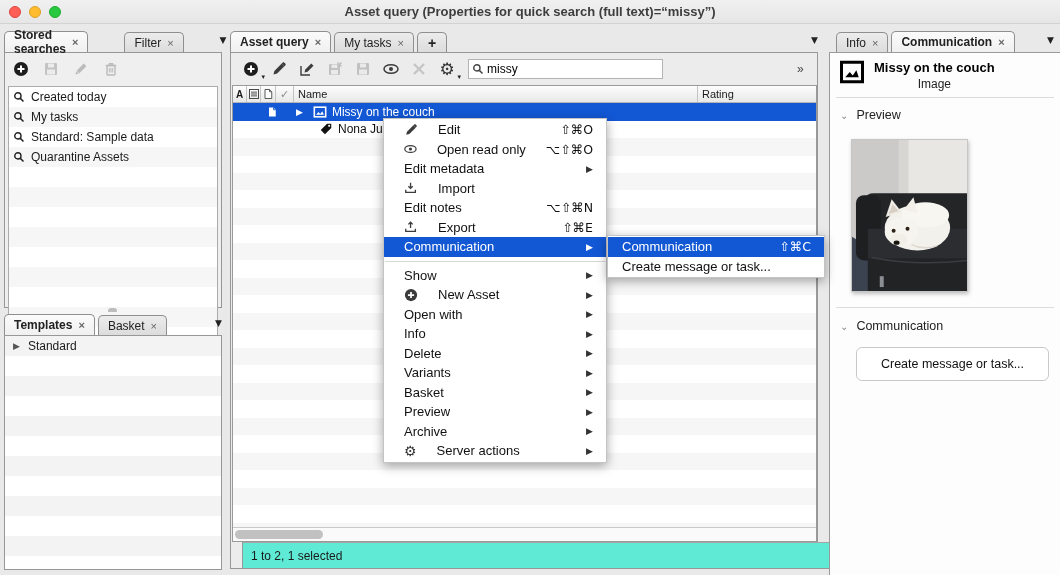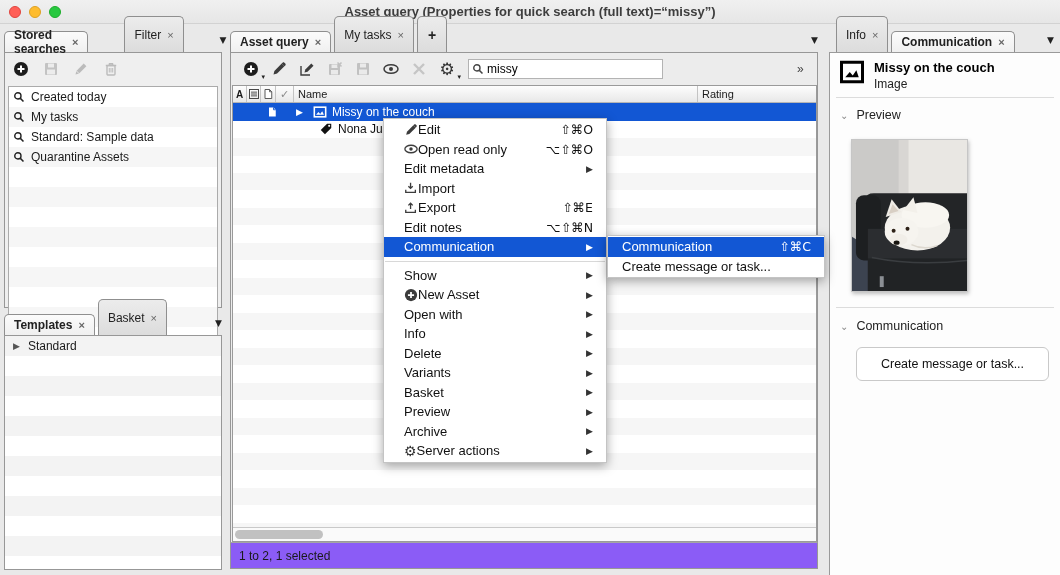--- a/index.html
+++ b/index.html
@@ -12,21 +12,21 @@
   .titlebar { left:0; top:0; width:1060px; height:24px; background:linear-gradient(#f0f0f0,#e6e6e6);
               border-bottom:1px solid #d2d2d2; }
   .tl { width:12px; height:12px; border-radius:50%; top:6px; }
   .tl.red    { left:9px;  background:#ff5f57; border:1px solid #e0443e; }
   .tl.yellow { left:29px; background:#febc2e; border:1px solid #dea123; }
   .tl.green  { left:49px; background:#28c840; border:1px solid #1dad2b; }
   .win-title { left:0; right:0; top:4px; text-align:center; font-weight:bold; font-size:13px; color:#3d3d3d; }
 
   
   .tabbar { display:flex; align-items:flex-end; gap:3px; height:21px; z-index:3; }
-  .tab { display:inline-flex; align-items:center; gap:6px; height:36px; padding:0 9px;
+  .tab { display:inline-flex; align-items:center; gap:6px; height:20px; padding:0 9px;
          border:1px solid #8f8f8f; border-bottom:none; border-radius:5px 5px 0 0;
          background:linear-gradient(#ececec,#dcdcdc); font-size:12px; color:#222; cursor:default; }
   .tab.active { background:linear-gradient(#fbfbfb,#f0f0f0); font-weight:bold; height:21px; }
   .tab .x { font-size:11px; color:#666; line-height:10px; }
   .tab.plus { font-weight:bold; font-size:14px; padding:0 10px; }
   .tab-dd { font-size:9px; color:#222; margin-left:auto; align-self:center; padding-bottom:4px; font-family:"DejaVu Sans",sans-serif;}
 
   
   .panelbox { border:1px solid #979797; background:#efefef; }
   .innerlist { border:1px solid #ababab; background:#fff; }
@@ -74,44 +74,44 @@
   .gh.crating{ width:118px; justify-content:flex-start; padding-left:4px; border-right:none; }
   .grows { position:relative; height:424px;
            background:repeating-linear-gradient(to bottom,#f6f6f6 0 17.5px,#fff 17.5px 35px);
            background-position:0 0; }
   .grow { position:absolute; left:0; right:0; height:17.5px; display:flex; align-items:center; font-size:12px; }
   .grow.selected { background:#1257d4; color:#fff; }
   .grow.plain { background:#fff; color:#111; }
   .cell-sp { display:inline-block; }
   .hscroll { position:absolute; left:0; right:0; bottom:0; height:14px; background:#fafafa; border-top:1px solid #c9c9c9; }
   .hthumb { position:absolute; left:2px; top:2px; width:88px; height:9px; border-radius:5px; background:#c1c1c1; }
-  .statusbar { left:230px; top:542px; width:588px; height:27px; background:#8b5cf6; border:1px solid #979797;
+  .statusbar { left:242px; top:542px; width:588px; height:27px; background:#5eead4; border:1px solid #979797;
                border-top:1px solid #a5a5a5; display:flex; align-items:center; padding-left:8px; font-size:12px; }
 
   
   .menu { left:383px; top:118px; width:224px; background:#ffffff; border:1px solid #c4c4c4;
           box-shadow:0 3px 10px rgba(0,0,0,.35); z-index:50; padding:1px 0; }
-  .mi { display:flex; align-items:center; height:19.5px; padding:0 13px 0 20px; font-size:13px; color:#111; gap:0; }
+  .mi { display:flex; align-items:center; height:19.5px; padding:0 13px 0 20px; font-size:13px; color:#111; gap:20px; }
   .mi .lbl { white-space:nowrap; }
   .mi .sc { margin-left:auto; color:#111; font-family:"DejaVu Sans",sans-serif; font-size:12.5px; }
   .mi .sub { margin-left:auto; font-size:9px; color:#333; font-family:"DejaVu Sans",sans-serif; }
   .mi.hl { background:#1257d4; color:#fff; }
   .mi.hl .sub, .mi.hl .sc { color:#fff; }
   .msep { height:1px; background:#d8d8d8; margin:4px 1px; }
   .submenu { left:607px; top:235px; width:218px; background:#fff; border:1px solid #c4c4c4;
              box-shadow:0 3px 10px rgba(0,0,0,.35); z-index:51; padding:1px 0; }
   .submenu .mi { padding:0 13px 0 14px; height:19.5px; }
 
   
   .right-tabs { left:836px; top:31px; width:218px; }
   .right-box { left:829px; top:52px; width:231px; height:523px; background:#fdfdfd; border-left:1px solid #9a9a9a;
                border-top:1px solid #9a9a9a; }
   .asset-head { left:840px; top:60px; display:flex; gap:10px; align-items:flex-start; }
   .asset-title { font-weight:bold; font-size:13px; color:#000; }
-  .asset-type { font-size:12px; color:#222; margin-top:2px; }
+  .asset-type { font-size:12px; color:#222; margin-top:2px;text-align:center; }
   .rdiv { left:836px; width:218px; height:1px; background:#dcdcdc; }
   .sect { left:840px; display:flex; align-items:center; gap:8px; font-size:12.5px; color:#222; }
   .chev { font-size:10px; color:#8a8a8a; font-family:"DejaVu Sans",sans-serif; }
   .photo { left:851px; top:139px; width:117px; height:153px; border:1px solid #c6c6c6;
            box-shadow:1px 2px 4px rgba(0,0,0,.25); }
   .cmt-btn { left:856px; top:347px; width:193px; height:34px; border:1px solid #c9c9c9; border-radius:6px;
              background:#fff; font-size:12.5px; color:#111; display:flex; align-items:center; justify-content:center;
              font-family:inherit; }
 </style>
 </head>
@@ -383,30 +383,30 @@
     <span class="sub">▶</span>
   </div>
   <div class="mi">
     <svg class="i14" viewBox="0 0 16 16">
         <path d="M2 10v3h11v-3" fill="none" stroke="#3c3c3c" stroke-width="1.5"></path>
         <path d="M7.5 2v6M5 6l2.5 2.5L10 6" fill="none" stroke="#3c3c3c" stroke-width="1.5"></path>
       </svg>
     <span class="lbl">Import</span>
   </div>
   <div class="mi">
+    <span class="lbl">Edit notes</span>
+    <span class="sc">⌥⇧⌘N</span>
+  </div>
+  <div class="mi">
     <svg class="i14" viewBox="0 0 16 16">
         <path d="M2 10v3h11v-3" fill="none" stroke="#3c3c3c" stroke-width="1.5"></path>
         <path d="M7.5 9V3M5 5l2.5-2.5L10 5" fill="none" stroke="#3c3c3c" stroke-width="1.5"></path>
       </svg>
     <span class="lbl">Export</span>
     <span class="sc">⇧⌘E</span>
-  </div>
-  <div class="mi">
-    <span class="lbl">Edit notes</span>
-    <span class="sc">⌥⇧⌘N</span>
   </div>
   <div class="mi hl">
     <span class="lbl">Communication</span>
     <span class="sub">▶</span>
   </div>
   <div class="msep"></div>
   <div class="mi">
     <span class="lbl">Show</span>
     <span class="sub">▶</span>
   </div>

